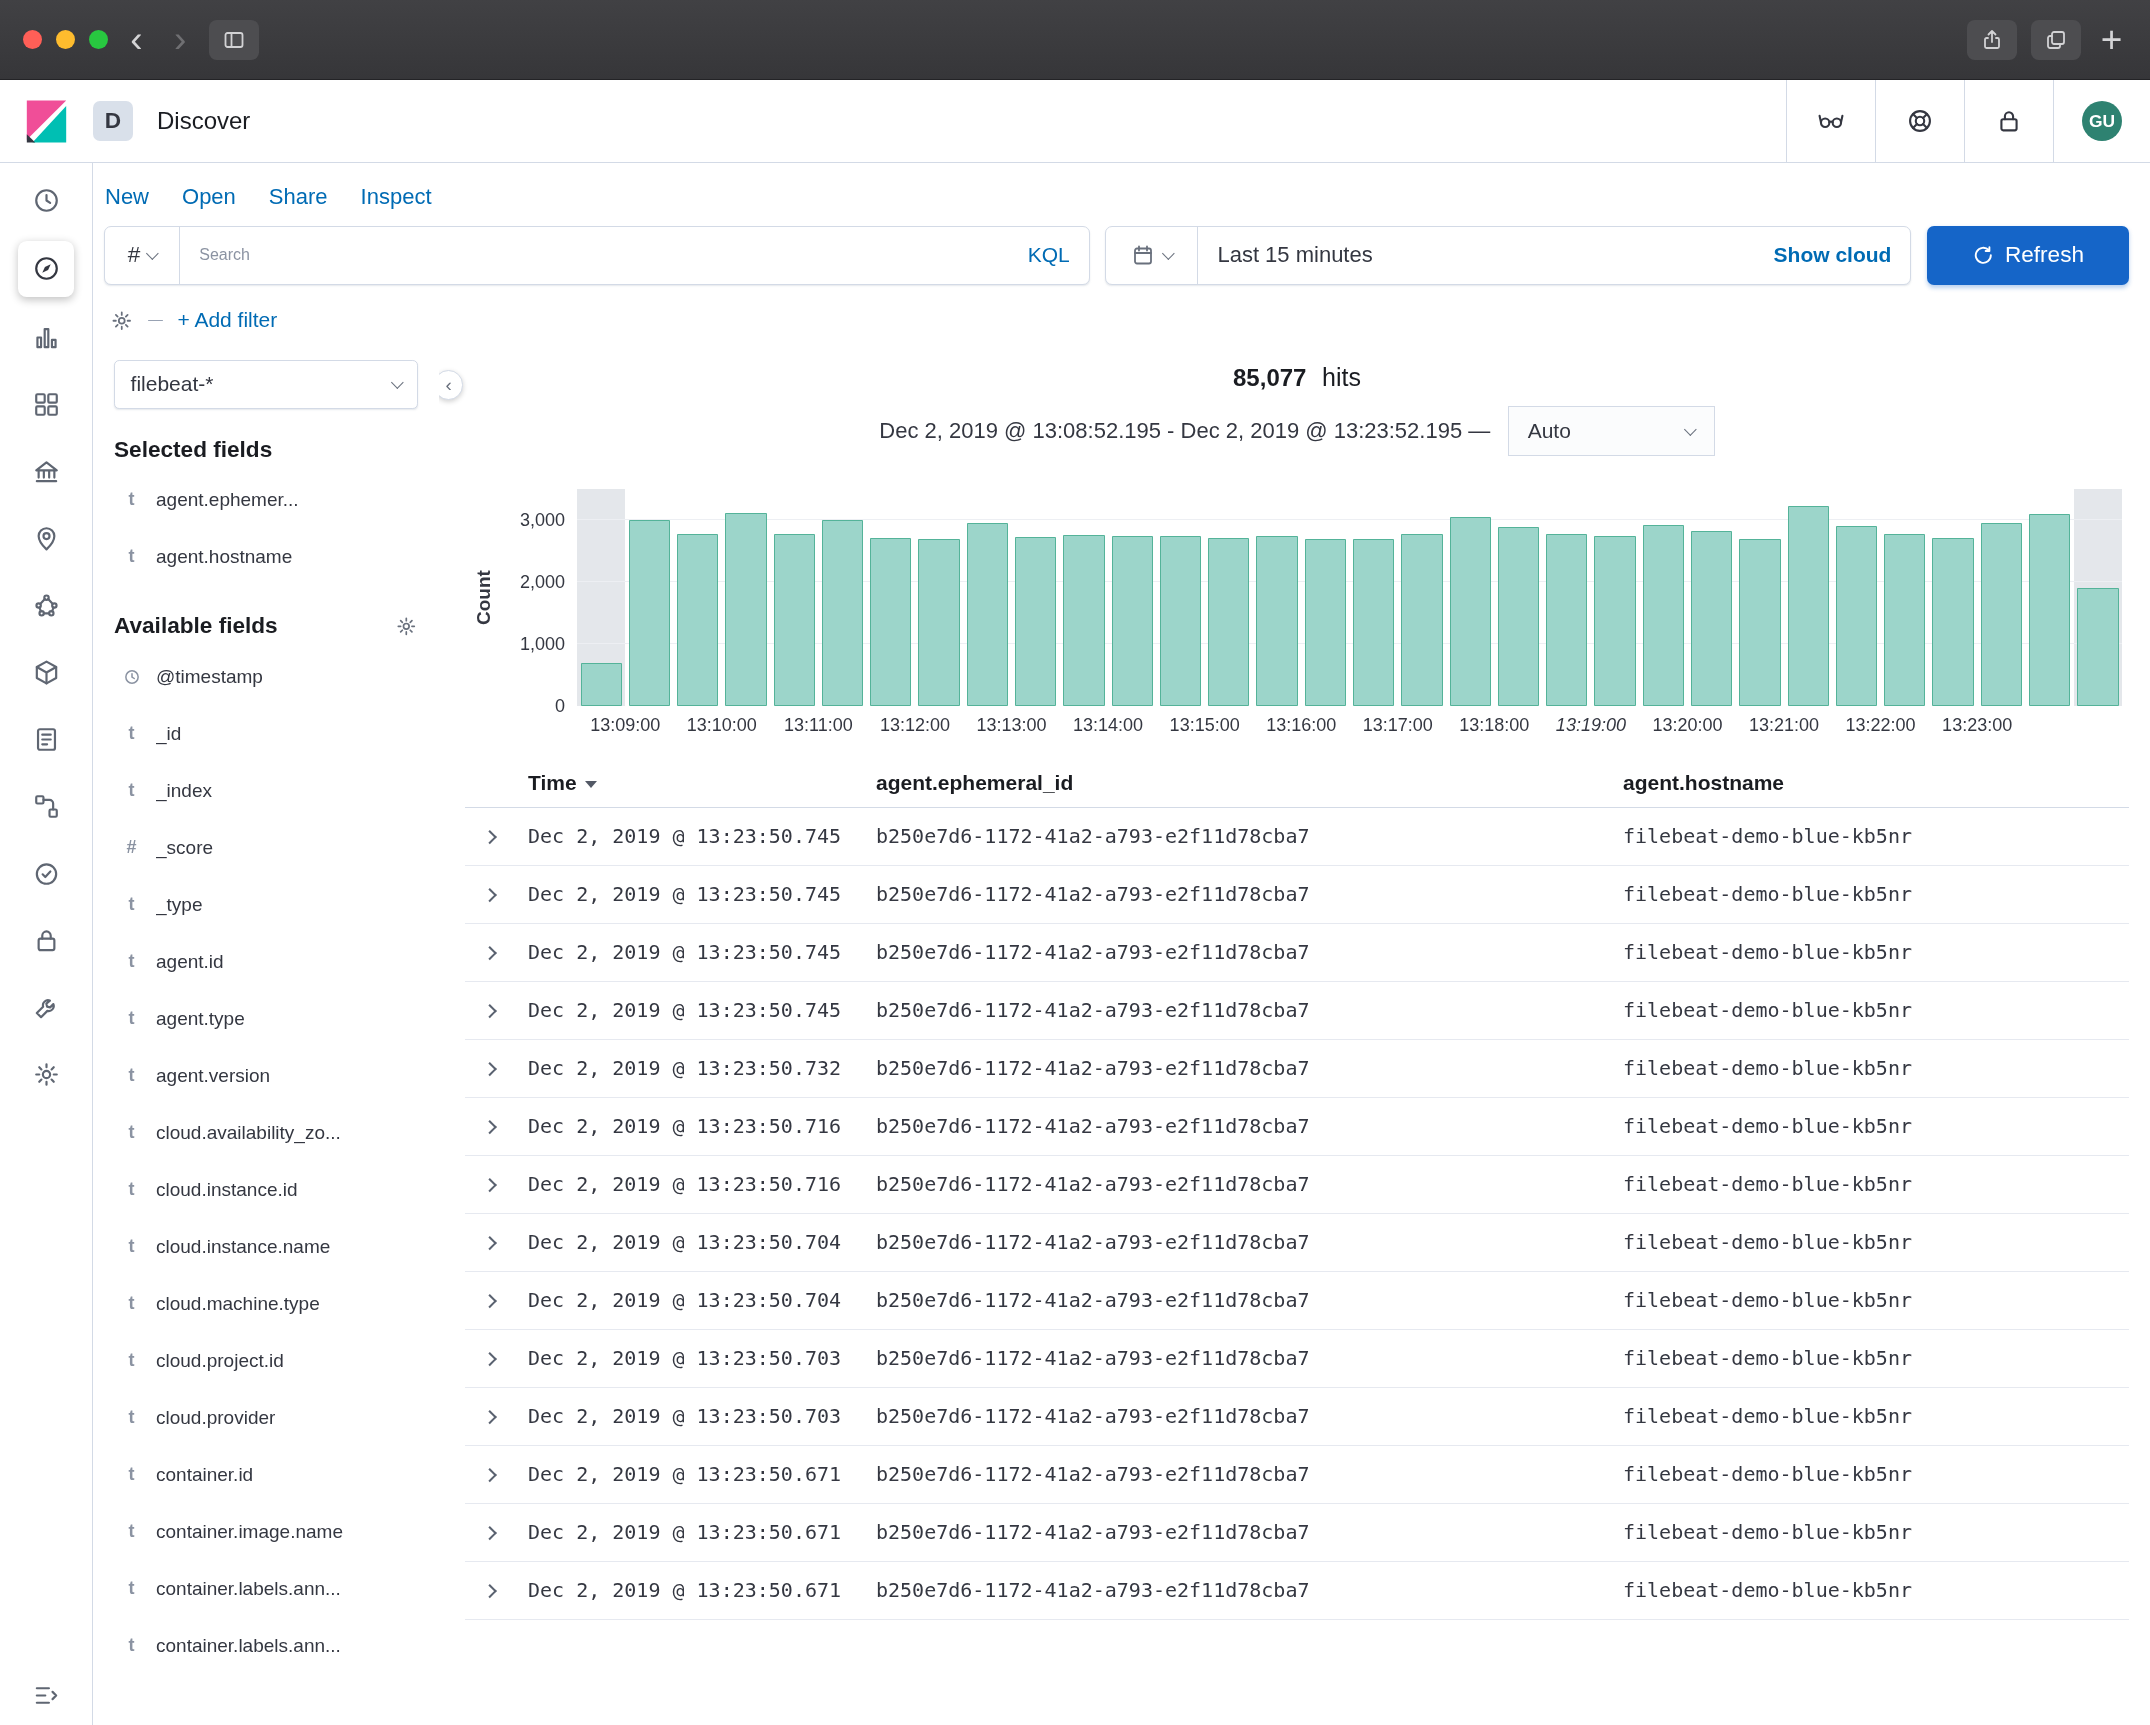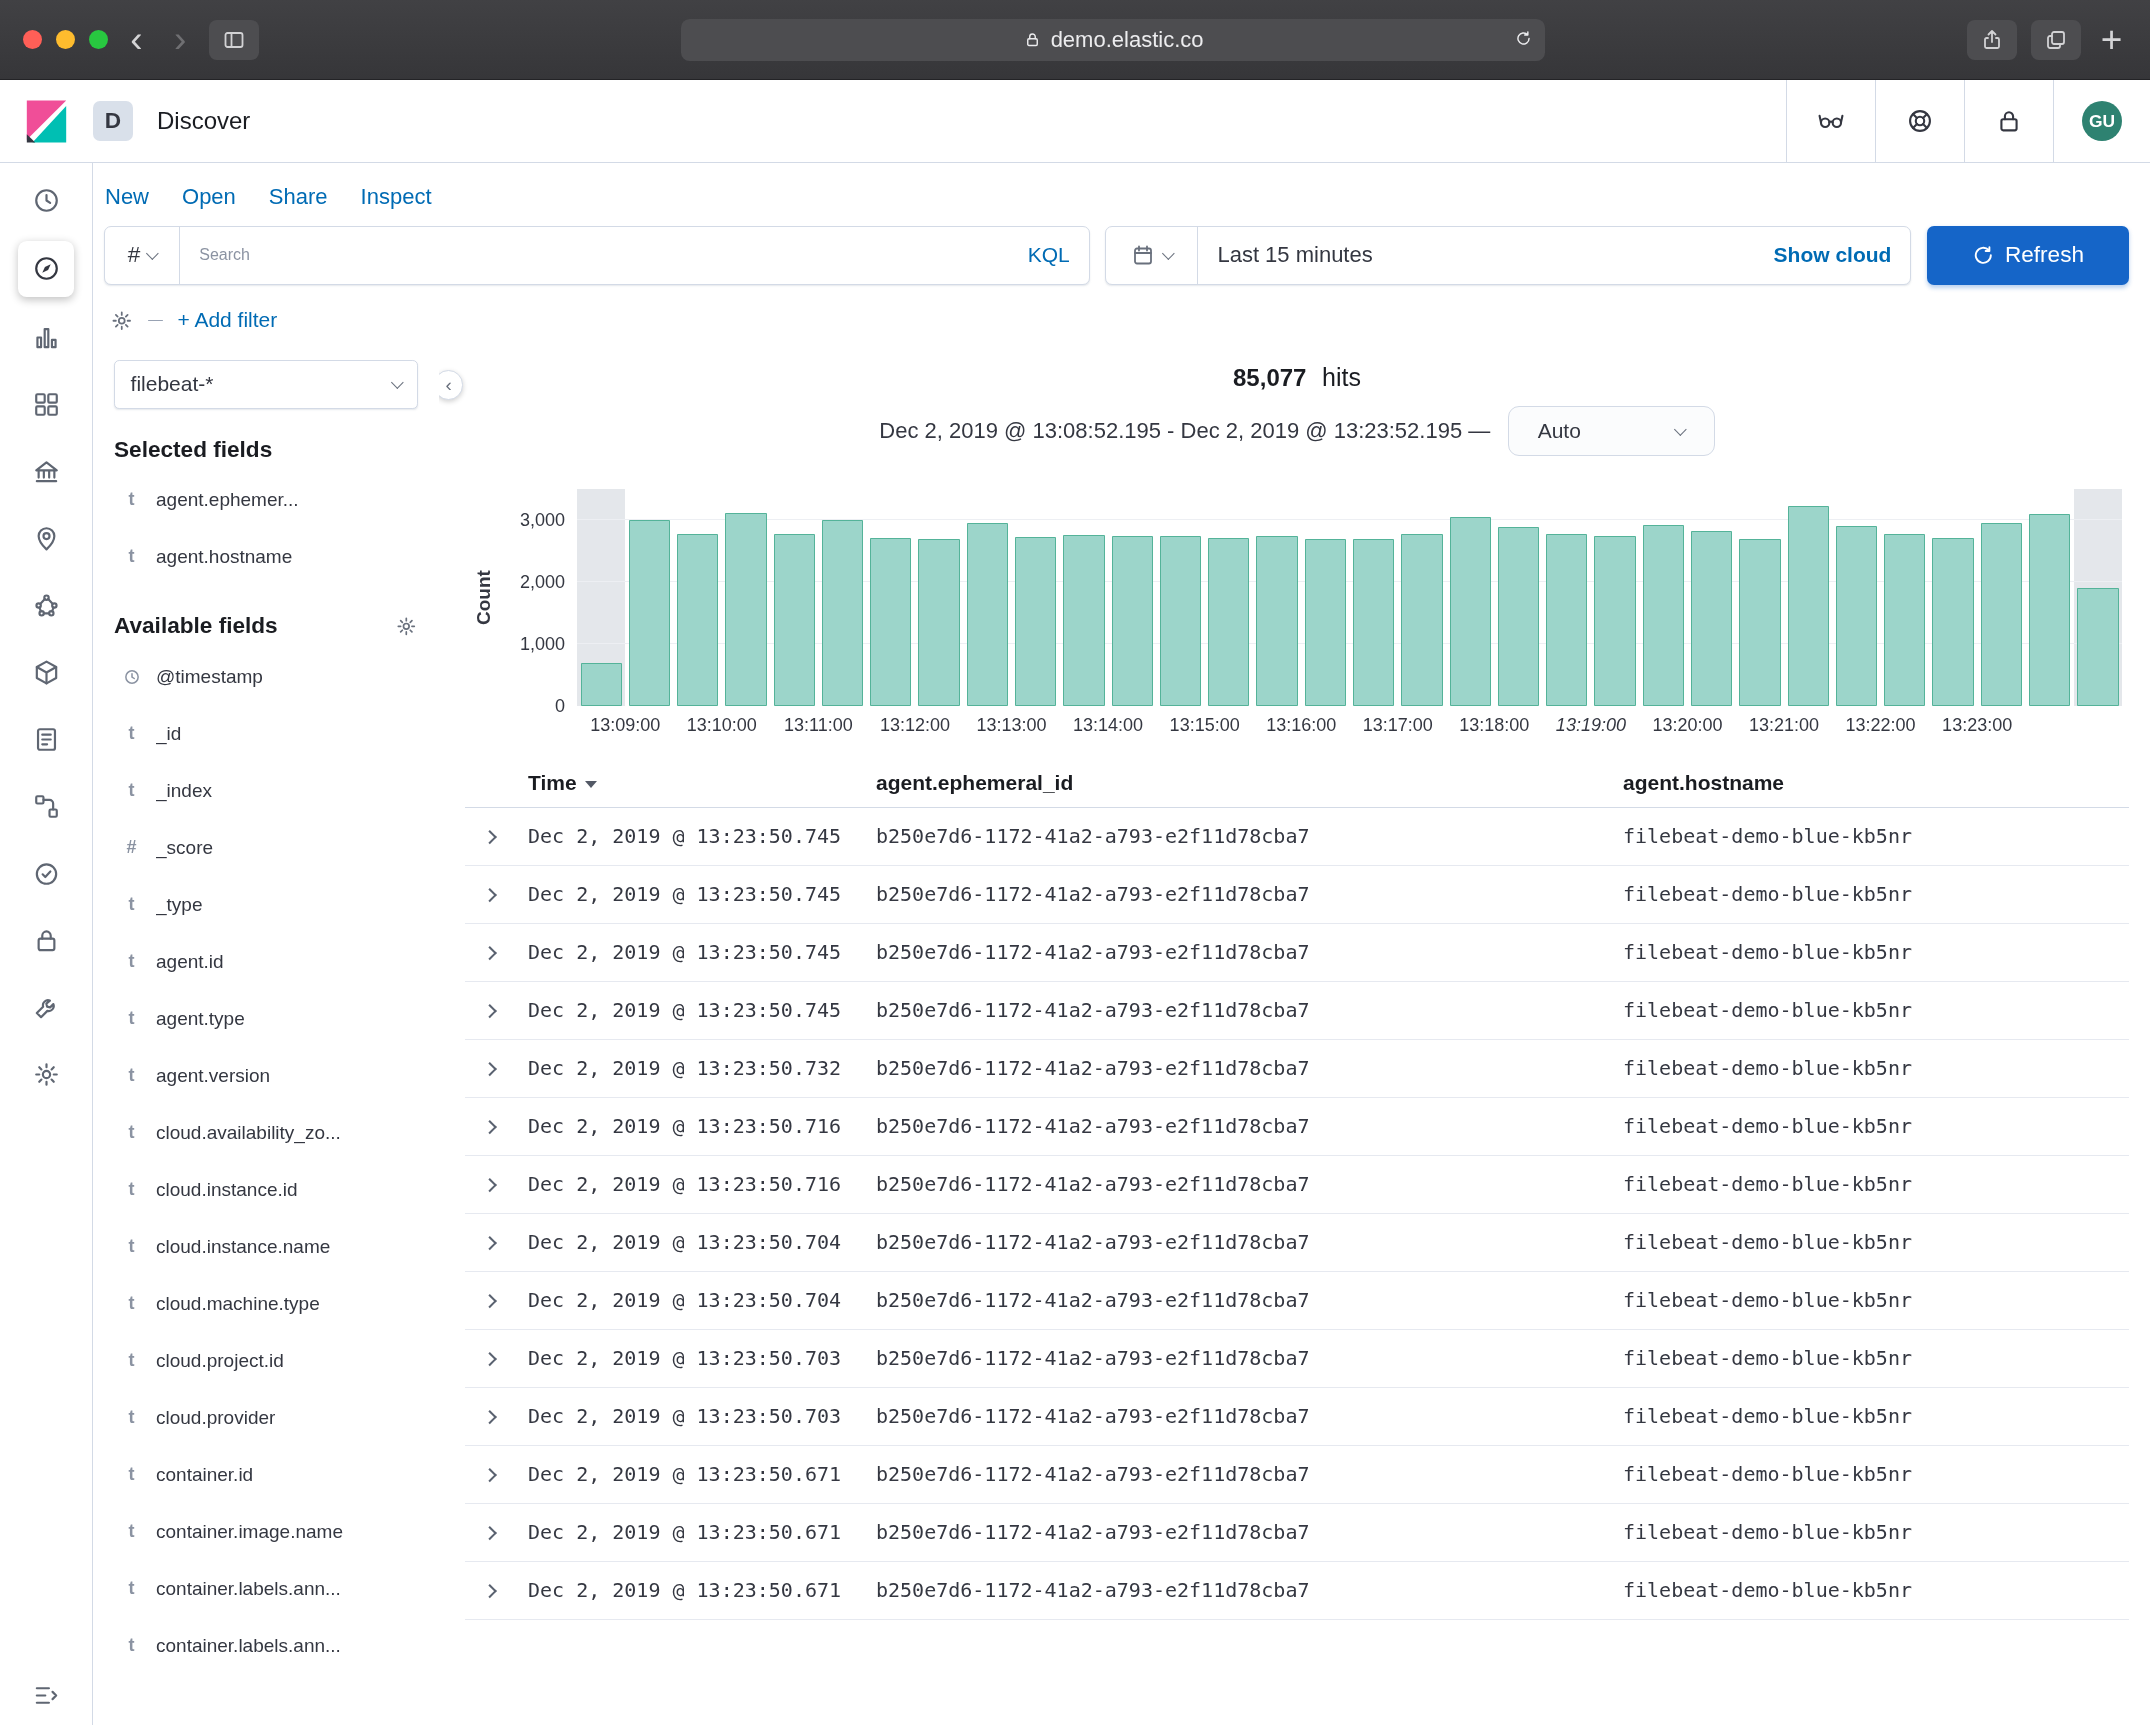--- a/index.html
+++ b/index.html
@@ -81,21 +81,21 @@
   .ftype svg{width:18px;height:18px}
   .fname{font-size:19px;color:#343741;white-space:nowrap;overflow:hidden;text-overflow:ellipsis}
 
   
   .results{flex:1;min-width:0;padding:15.6px 21px 0 26px;position:relative;overflow:hidden}
   .collapse-btn{position:absolute;left:-5.2px;top:26px;width:29.5px;height:29.5px;border-radius:50%;background:#fff;border:0.9px solid #D3DAE6;box-shadow:0 1.7px 5.2px rgba(0,0,0,.18);display:flex;align-items:center;justify-content:center;color:#69707D;font-size:19px;z-index:3}
   .hits-line{text-align:center;font-size:25px;color:#1a1c21;margin-top:3.5px}
   .hits-count{font-weight:700;font-size:24px}
   .hits-label{margin-left:8.7px}
   .range-line{margin-top:14px;display:flex;align-items:center;justify-content:center;gap:17.4px;font-size:22px;color:#343741}
-  .interval-select{min-width:207px;height:50px;background:#fbfcfd;border:0.9px solid #D3DAE6;border-radius:11px;display:flex;align-items:center;justify-content:space-between;padding:0 29px;font-size:21px}
+  .interval-select{min-width:207px;height:50px;background:#fbfcfd;border:0.9px solid #D3DAE6;border-radius:0;display:flex;align-items:center;justify-content:space-between;padding:0 19px;font-size:21px}
 
   .chart-row{margin-top:33px;display:flex;align-items:flex-start;padding-right:7px}
   .count-label{writing-mode:vertical-rl;transform:rotate(180deg);height:217px;display:flex;align-items:center;justify-content:center;font-size:19px;font-weight:700;color:#343741;width:37px}
   .ytick-col{width:75px;height:217px;position:relative;flex:0 0 auto}
   .ytick{position:absolute;right:12px;transform:translateY(50%);font-size:18px;color:#343741;white-space:nowrap}
   .plot-col{flex:1;min-width:0}
   .plot{height:217px;position:relative}
   .gridline{position:absolute;left:0;right:0;height:0.9px;background:#EDEFF3}
   .partial-band{position:absolute;top:0;bottom:0;background:#E4E7EB}
   .bars{position:absolute;inset:0;display:flex;align-items:flex-end}
@@ -125,30 +125,20 @@
     <span class="tl green"></span>
     <span class="bnav">‹</span>
     <span class="bnav disabled">›</span>
     <span class="chrome-btn">
       <svg viewBox="0 0 24 24">
           <rect x="3.5" y="5" width="17" height="14" rx="2"></rect>
           <path d="M9.5 5v14"></path>
         </svg>
     </span>
     <span class="bspacer"></span>
-    <div class="urlbox">
-      <svg viewBox="0 0 24 24">
-          <rect x="6" y="11" width="12" height="8.5" rx="1.5"></rect>
-          <path d="M8.5 11V8.5a3.5 3.5 0 017 0V11"></path>
-        </svg>
-      <span>demo.elastic.co</span>
-      <svg class="url-refresh" viewBox="0 0 24 24">
-          <path d="M19 12a7 7 0 11-2-4.9M17.5 3.6v4h-4"></path>
-        </svg>
-    </div>
     <span class="bspacer"></span>
     <span class="chrome-btn">
       <svg viewBox="0 0 24 24">
           <path d="M8 10H6.5A1.5 1.5 0 005 11.5v7A1.5 1.5 0 006.5 20h11a1.5 1.5 0 001.5-1.5v-7a1.5 1.5 0 00-1.5-1.5H16M12 3v11M8.5 6.5L12 3l3.5 3.5"></path>
         </svg>
     </span>
     <span class="chrome-btn">
       <svg viewBox="0 0 24 24">
           <rect x="8" y="4" width="12" height="12" rx="2"></rect>
           <path d="M16 16v2a2 2 0 01-2 2H6a2 2 0 01-2-2V10a2 2 0 012-2h2"></path>

